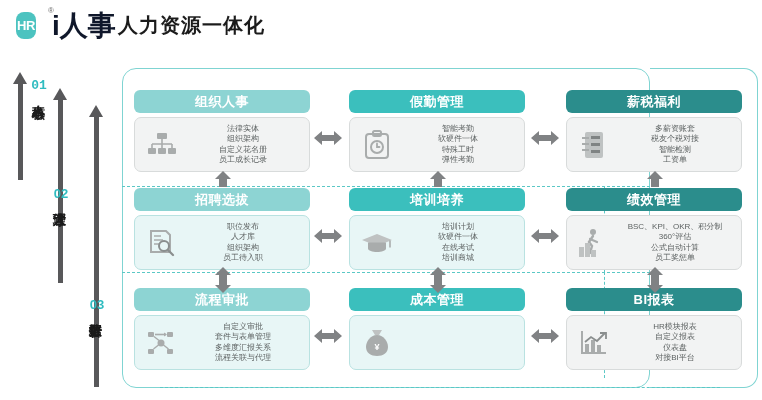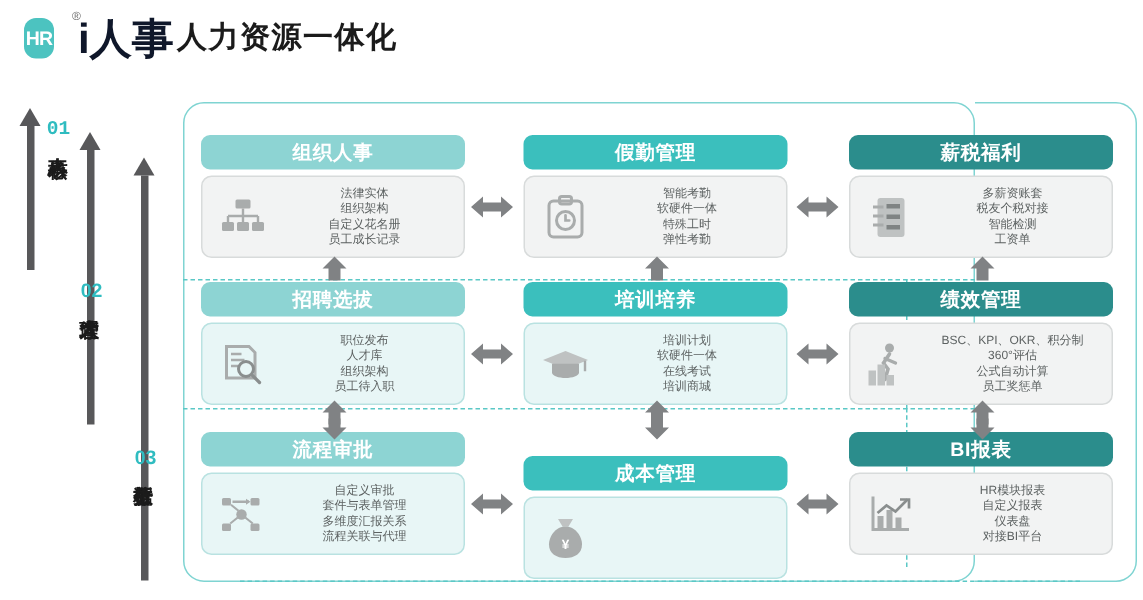--- a/index.html
+++ b/index.html
@@ -335,21 +335,21 @@
         </div>
         <div class="card-lines">
           <div>自定义审批</div>
           <div>套件与表单管理</div>
           <div>多维度汇报关系</div>
           <div>流程关联与代理</div>
         </div>
       </div>
     </div>
 
-    <div class="card" style="left:349px; top:288px;margin-top:16px;">
+    <div class="card" style="left:349px; top:288px;">
       <div class="card-title t-c2">成本管理</div>
       <div class="card-body teal-tint">
         <div class="card-icon">
           <svg width="26" height="30" viewBox="0 0 26 30">
               <path d="M8 2 h10 l-3 5 h-4 z" fill="#bfc2c2"></path>
               <path d="M13 7 c7 0 11 7 11 12 c0 6 -5 9 -11 9 c-6 0 -11 -3 -11 -9 c0 -5 4 -12 11 -12 z" fill="#a9acac"></path>
               <text x="13" y="22" font-size="9" fill="#ffffff" text-anchor="middle" font-family="Liberation Sans, sans-serif" font-weight="bold">¥</text>
             </svg>
         </div>
       </div>

